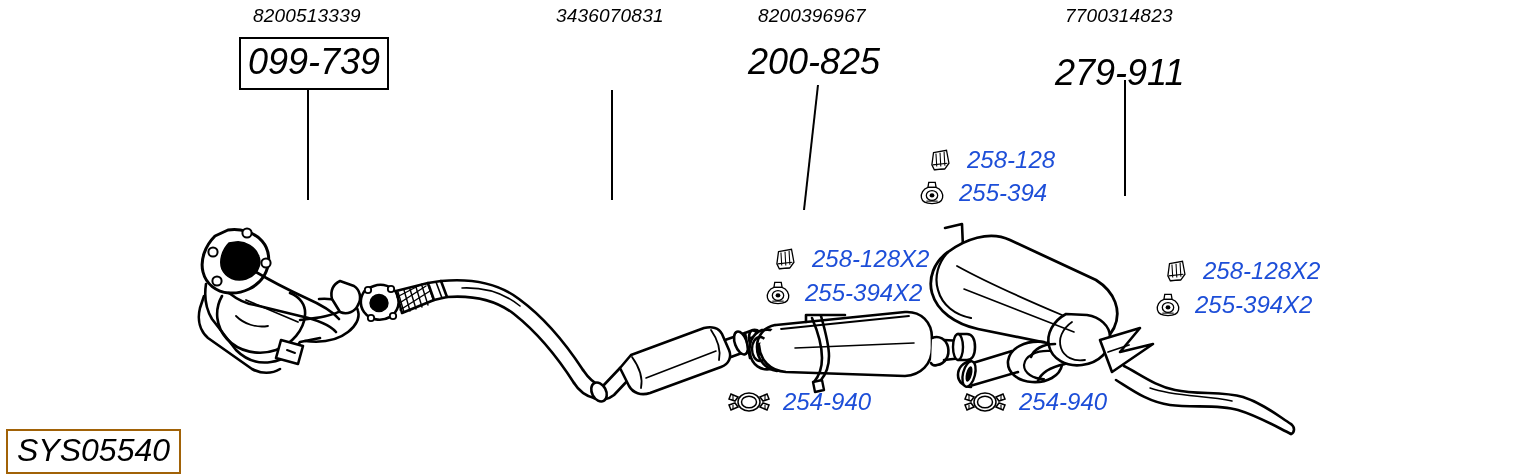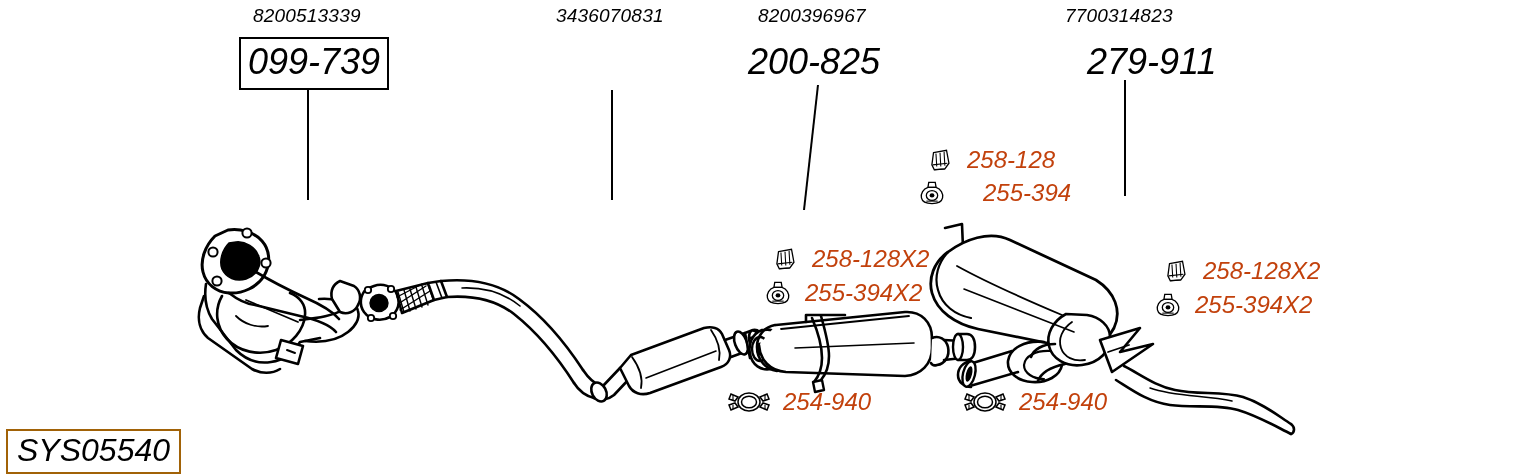--- a/index.html
+++ b/index.html
@@ -46,21 +46,21 @@
     white-space:nowrap;
   }
   .callout .glyph{
     width:26px;height:26px;
     display:block;
     flex:0 0 26px;
   }
   .callout .ctext{
     font-size:24px;
     line-height:26px;
-    color:#c2410c;
+    color:#1d4ed8;
   }
   .callout.gap-wide .ctext{margin-left:14px;}
   .callout.gap-narrow .ctext{margin-left:12px;}
 
   
   .sysid{
     position:absolute;
     border:2px solid #a16207;
     font-size:32px;
     line-height:34px;
@@ -278,38 +278,38 @@
   <div class="oem" style="left:556px;top:5px;">3436070831</div>
   <div class="leader" style="left:611px;top:90px;height:110px;"></div>
 
   <div class="oem" style="left:758px;top:5px;">8200396967</div>
   <div class="partno" style="left:748px;top:40px;">200-825</div>
   <svg class="abs" style="left:800px;top:85px;" width="30" height="125" viewBox="0 0 30 125">
     <line x1="18" y1="0" x2="4" y2="125" stroke="#000" stroke-width="2"></line>
   </svg>
 
   <div class="oem" style="left:1065px;top:5px;">7700314823</div>
-  <div class="partno" style="left:1055px;top:40px;margin-left:32px;">279-911</div>
+  <div class="partno" style="left:1055px;top:51px;">279-911</div>
   <div class="leader" style="left:1124px;top:80px;height:116px;"></div>
 
   <div class="callout gap-wide" style="left:927px;top:147px;">
     <svg class="glyph" viewBox="0 0 32 32">
       <g stroke="#000" stroke-width="1.6" fill="#fff">
         <path d="M8 7 L24 4 L27 20 L22 27 L9 28 L6 22 Z"></path>
         <path d="M11 8 L12 24" stroke-width="1.3"></path>
         <path d="M16 7 L17 24" stroke-width="1.3"></path>
         <path d="M21 6 L22 23" stroke-width="1.3"></path>
         <path d="M7 22 L25 20" stroke-width="1.3"></path>
         <path d="M9 28 L22 27" stroke-width="1.3"></path>
       </g>
     </svg>
     <span class="ctext">258-128</span>
   </div>
 
-  <div class="callout gap-wide" style="left:919px;top:180px;gap:24px;">
+  <div class="callout gap-wide" style="left:919px;top:180px;">
     <svg class="glyph" viewBox="0 0 32 32">
       <g stroke="#000" stroke-width="1.6" fill="#fff">
         <path d="M12 3 L20 3 L21 9 L11 9 Z"></path>
         <path d="M11 9 C5 11 2 17 3 22 C4 27 9 29 16 29 C23 29 28 27 29 22 C30 17 27 11 21 9 Z"></path>
         <ellipse cx="16" cy="19" rx="7" ry="6" fill="#fff"></ellipse>
         <ellipse cx="16" cy="19" rx="3" ry="2.6" fill="#000" stroke="none"></ellipse>
         <path d="M9 26 L23 26" stroke-width="1.3"></path>
       </g>
     </svg>
     <span class="ctext">255-394</span>

